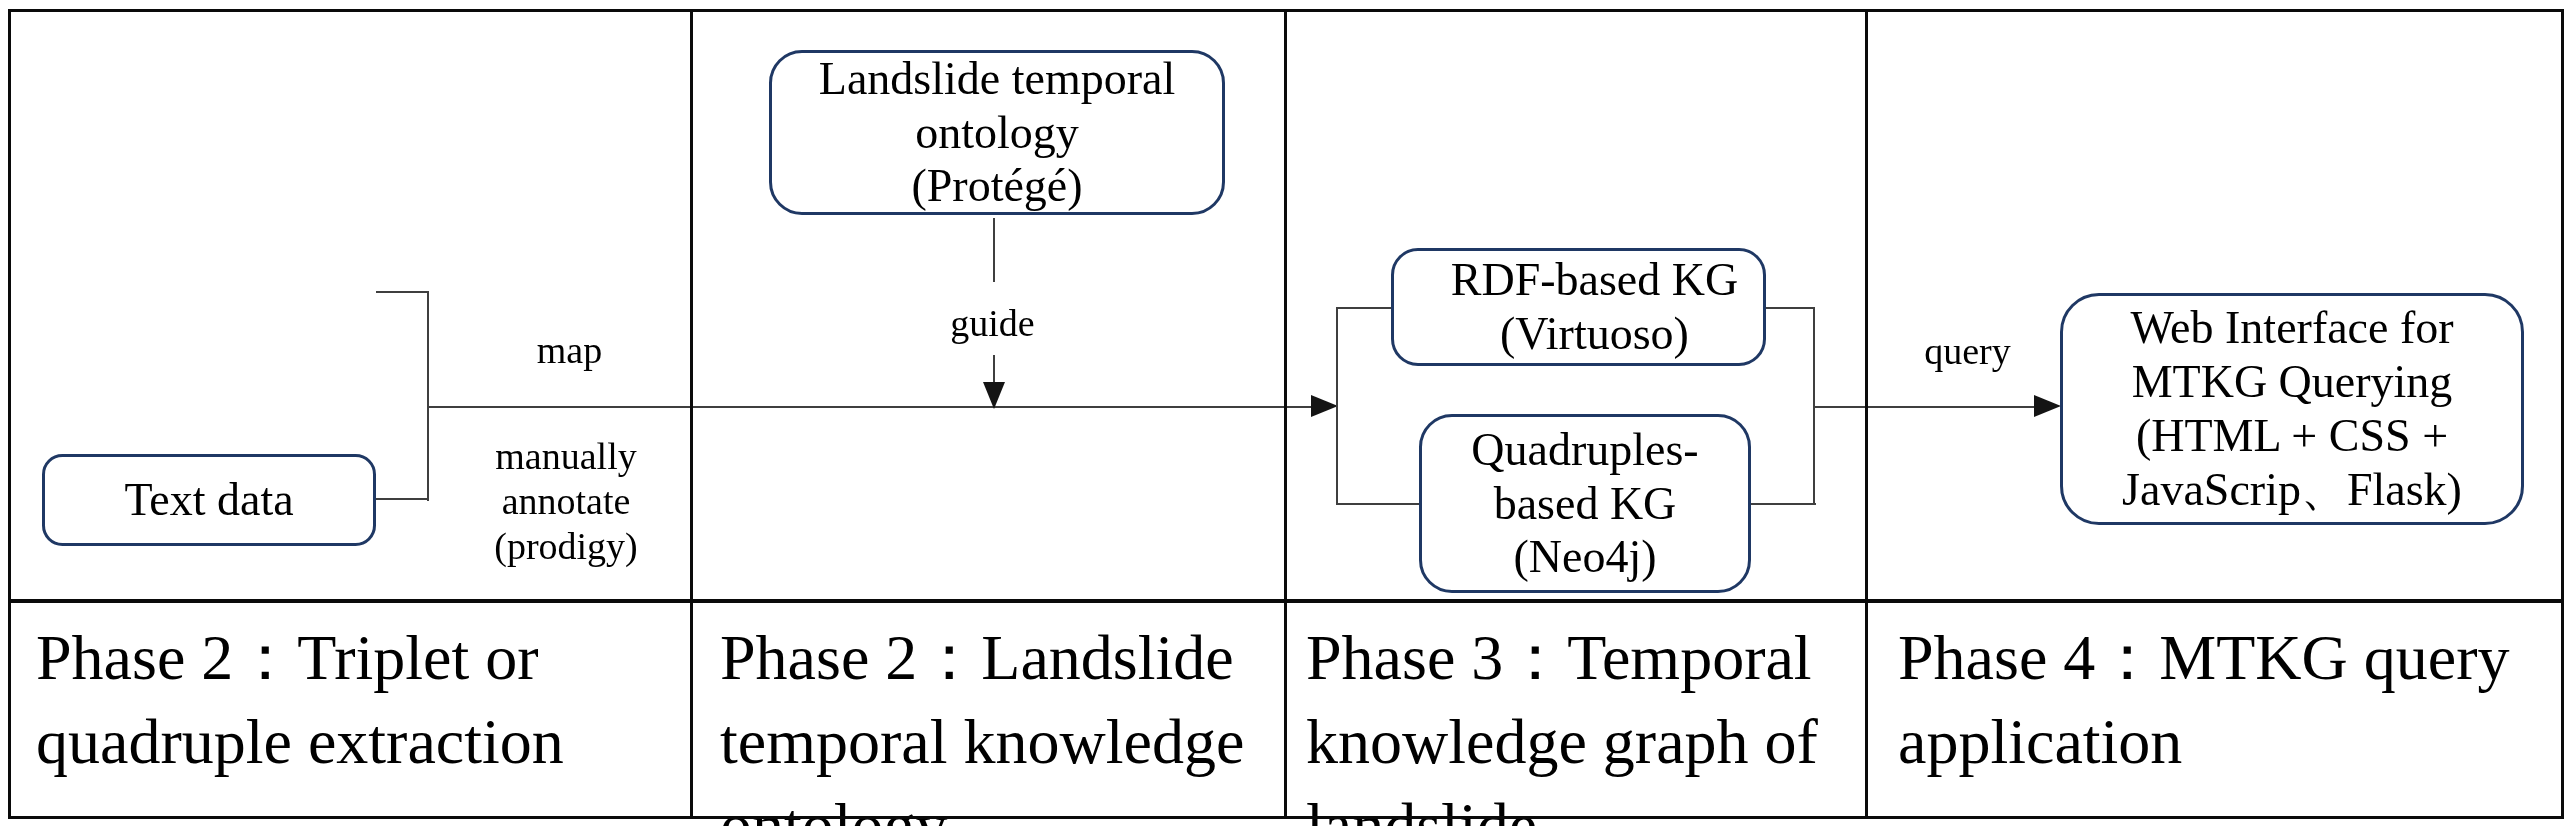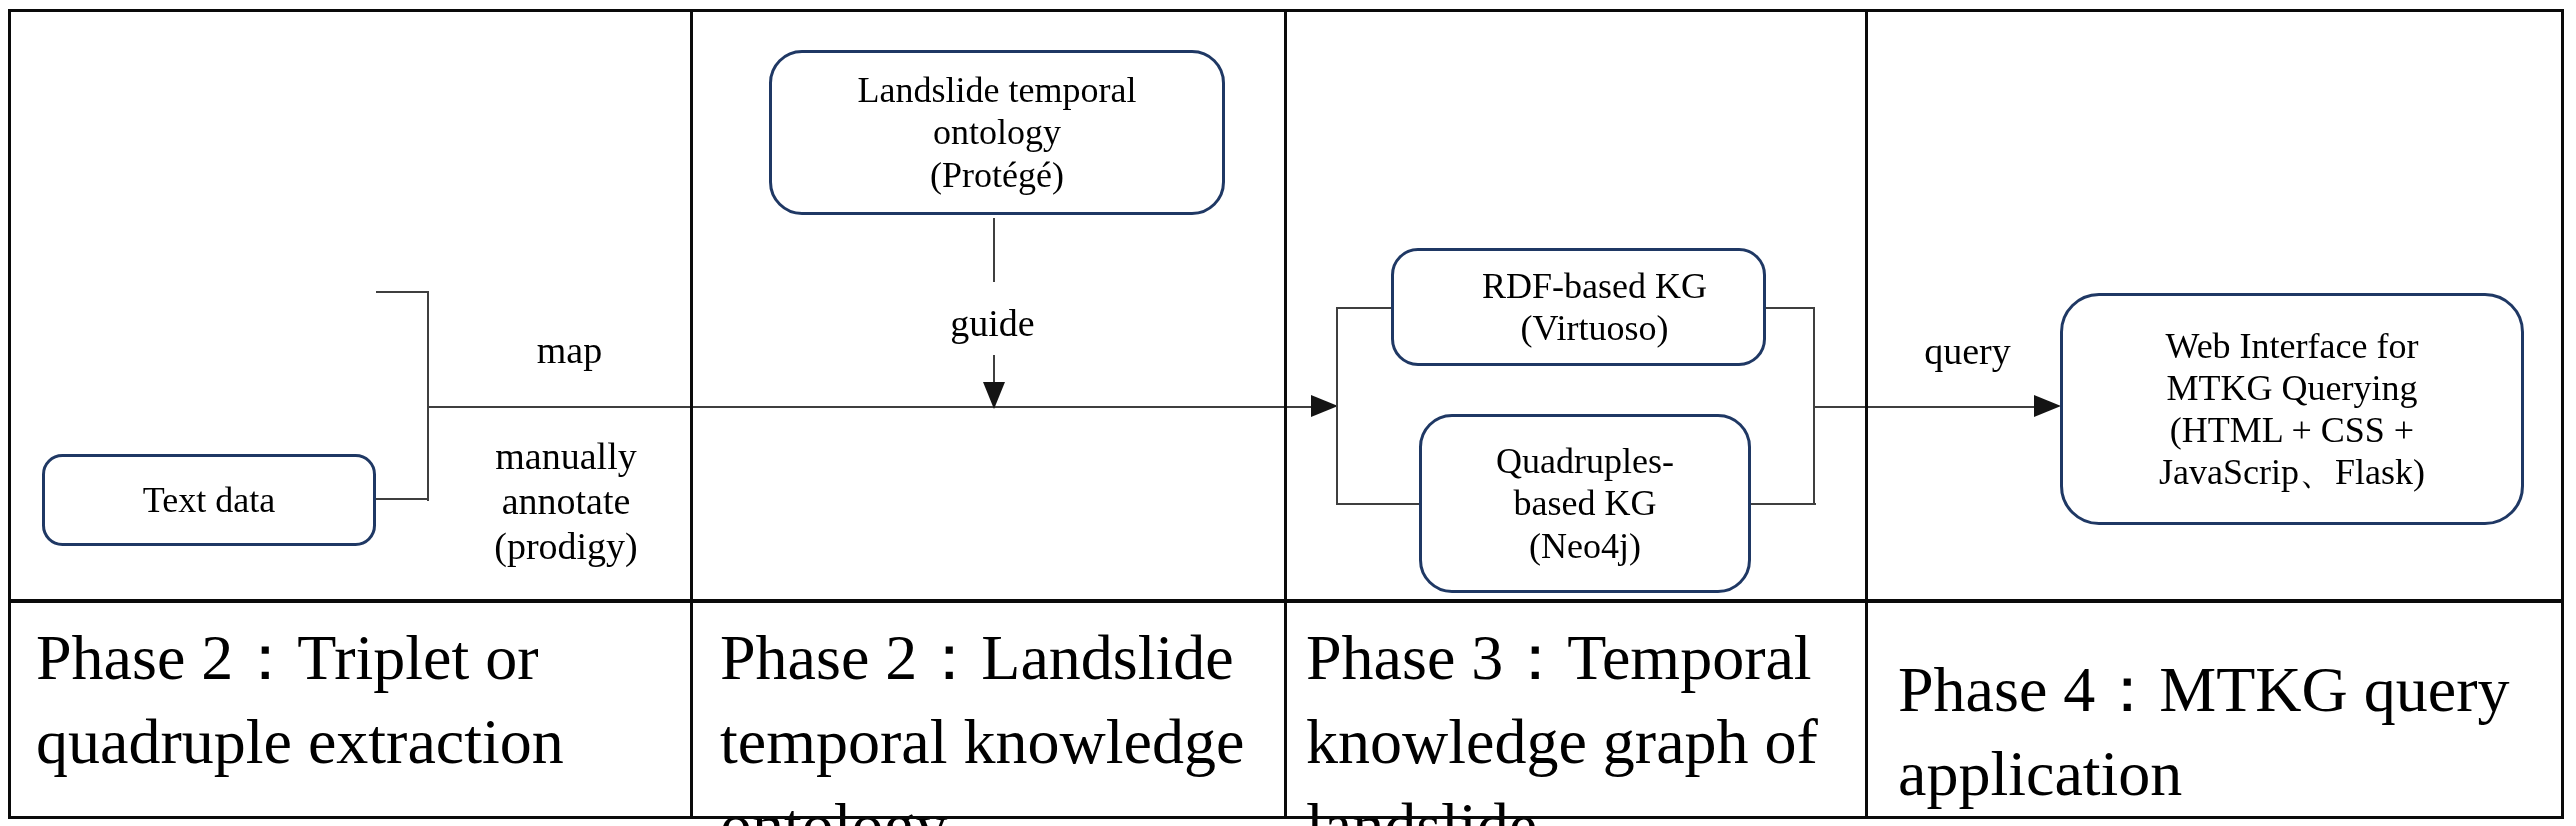--- a/index.html
+++ b/index.html
@@ -42,21 +42,21 @@
   .node {
     position: absolute;
     box-sizing: border-box;
     border: 3.1px solid #1f3864;
     border-radius: 25px;
     background: #ffffff;
     display: flex;
     align-items: center;
     justify-content: center;
     text-align: center;
-    font-size: 36px;
+    font-size: 46px;
     line-height: 1.17;
     white-space: pre-line;
   }
 
   
   .hline, .vline {
     position: absolute;
     background: #3f3f3f;
   }
   .hline { height: 2.4px; }
@@ -161,21 +161,21 @@
   <span class="edge-label" style="left:1877px; top:329px; width:181px; text-align:center;">query</span>
 
   <div class="caption" style="left:36px; top:616px; width:621px;">Phase 2：Triplet or
 quadruple extraction</div>
   <div class="caption" style="left:720px; top:616px; width:550px;">Phase 2：Landslide
 temporal knowledge
 ontology construction</div>
   <div class="caption" style="left:1306px; top:616px; width:554px;">Phase 3：Temporal
 knowledge graph of
 landslide construction</div>
-  <div class="caption" style="left:1898px; top:648px; width:660px;">Phase 4：MTKG query
+  <div class="caption" style="left:1898px; top:616px; width:660px;">Phase 4：MTKG query
 application</div>
 
   <div class="frame"></div>
   <div class="vdivider" style="left:690px;"></div>
   <div class="vdivider" style="left:1284px;"></div>
   <div class="vdivider" style="left:1865px;"></div>
   <div class="hdivider"></div>
 
 </div>
 

